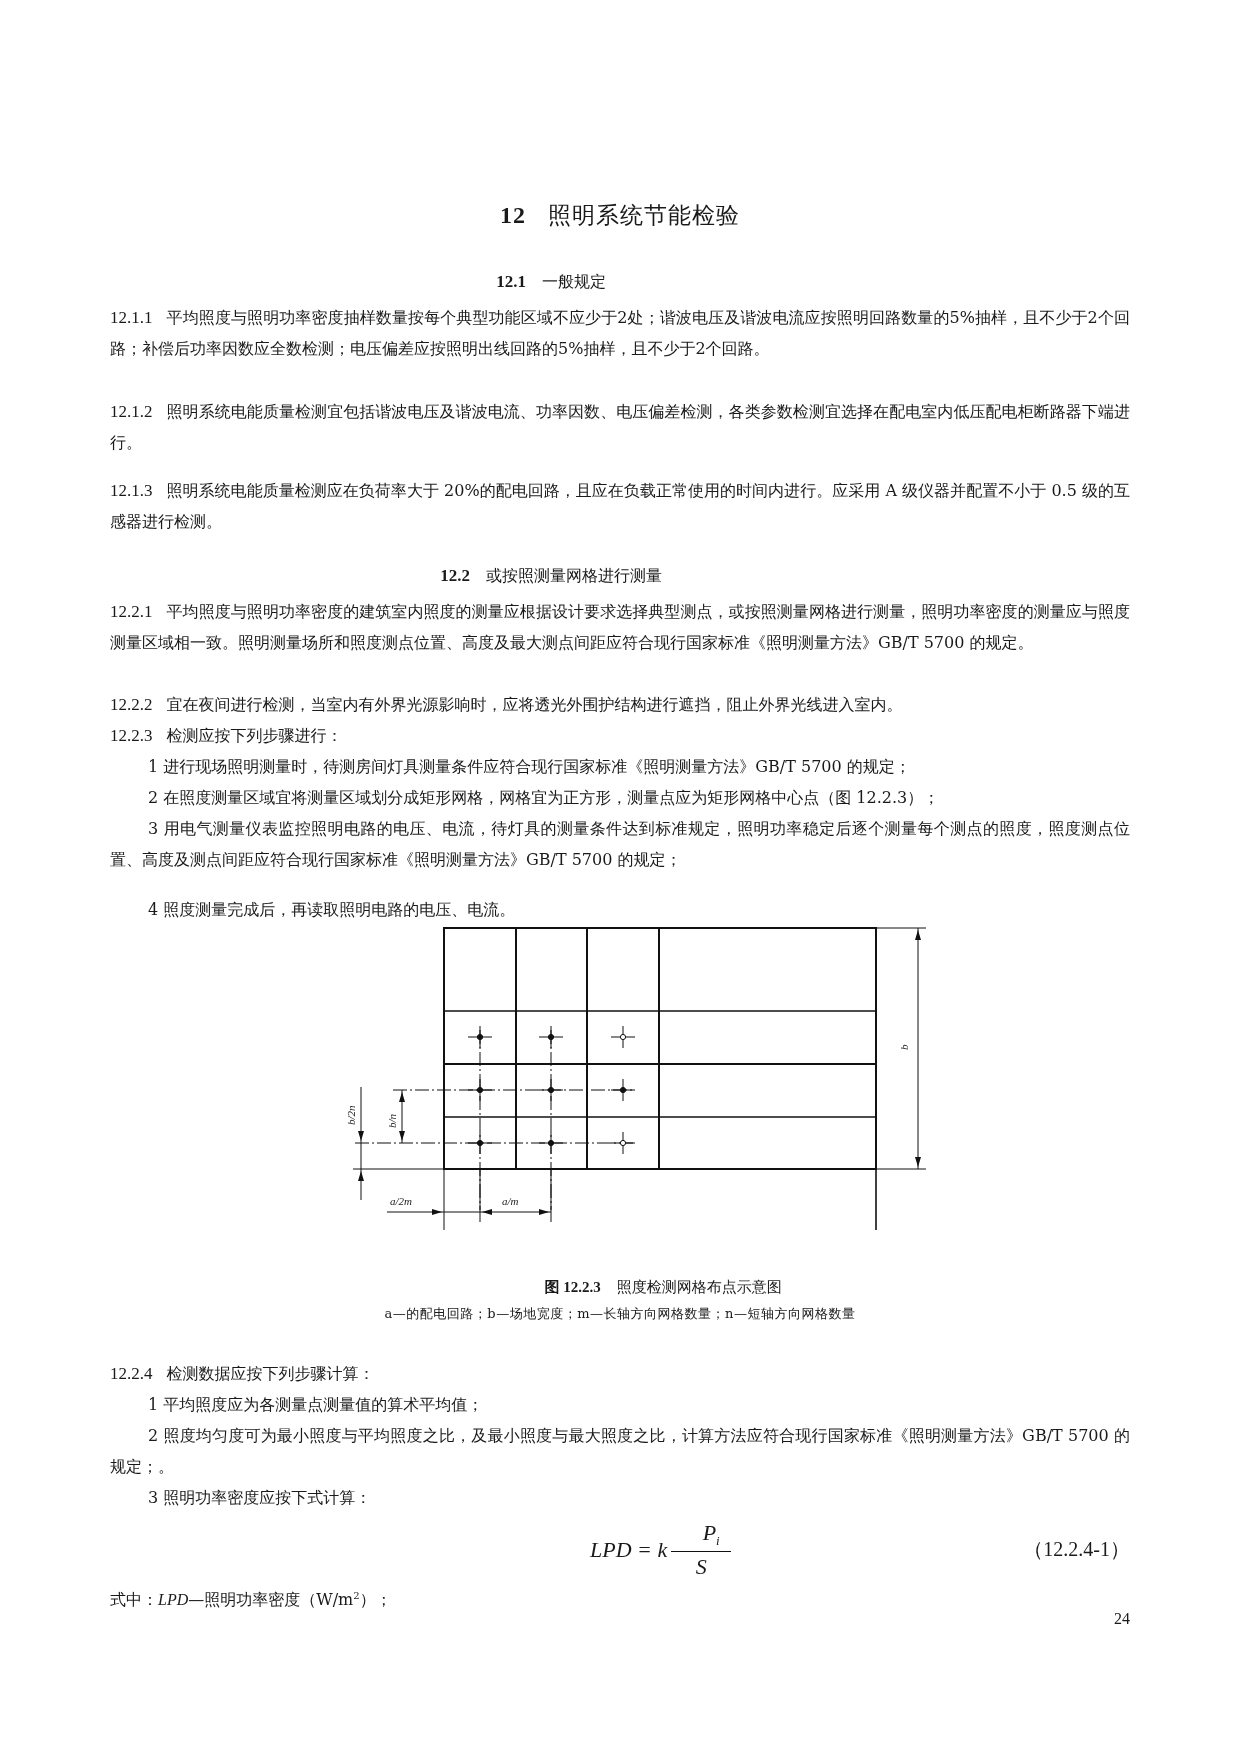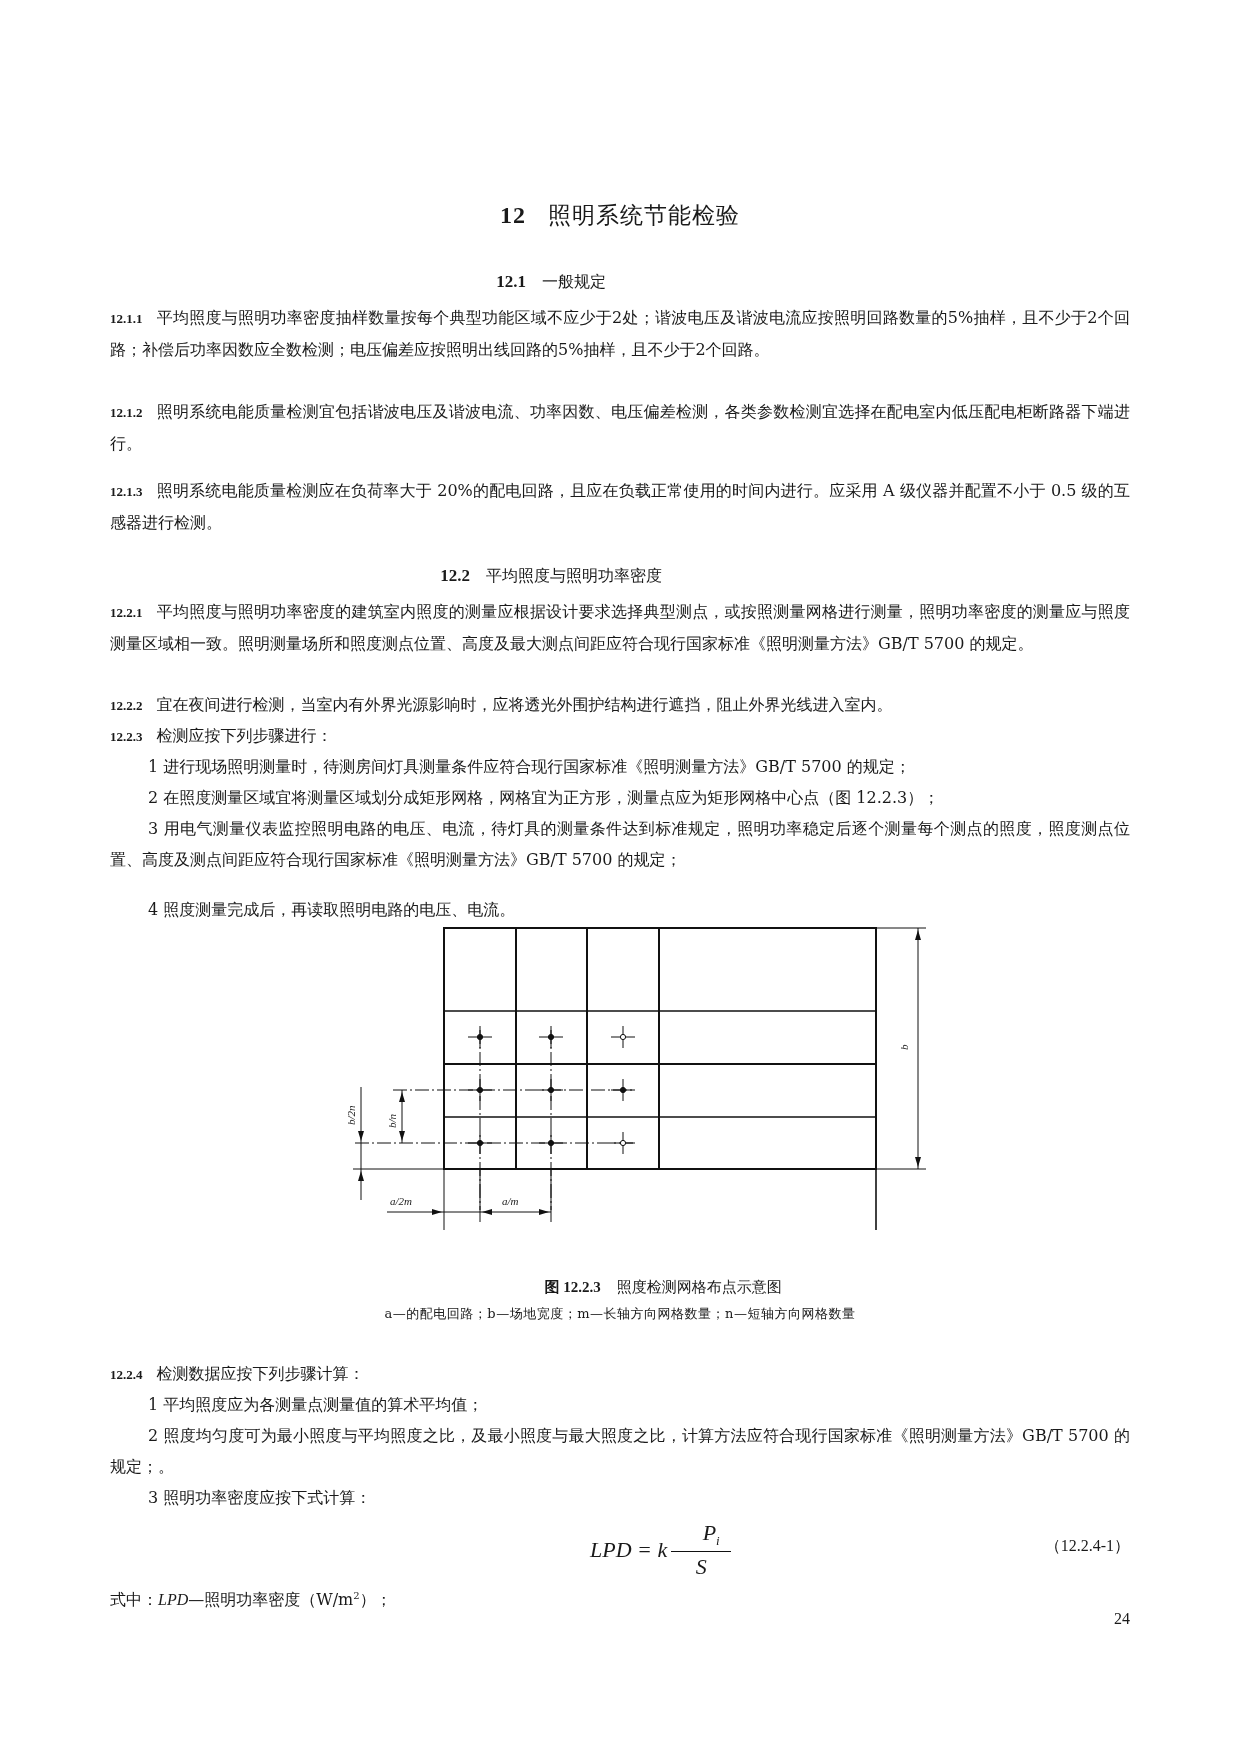--- a/index.html
+++ b/index.html
@@ -4,27 +4,27 @@
 <style>
   html, body { margin: 0; padding: 0; background: #ffffff; }
   body { width: 1240px; height: 1755px; position: relative; overflow: hidden;
          font-family: "DejaVu Serif", "Liberation Serif", serif; color: #1a1a1a; }
   .abs { position: absolute; }
   .chapter-title { top: 200px; left: 0; width: 1240px; text-align: center; font-size: 23px; letter-spacing: 1px; }
   .chapter-title .num { font-family: "Liberation Serif", serif; font-weight: bold; margin-right: 22px; font-size: 24px; margin-top: 40px; }
   .section-title { left: 0; width: 1102px; text-align: center; font-size: 16px; }
   .section-title .num { font-family: "Liberation Serif", serif; font-weight: bold; margin-right: 16px; font-size: 17px; }
   .para { left: 110px; width: 1020px; font-size: 16px; line-height: 31px; text-align: justify; }
-  .clause { font-family: "Liberation Serif", serif; font-weight: bold; font-size: 13px; margin-right: 14px; }
+  .clause { font-family: "Liberation Serif", serif; font-weight: normal; font-size: 17px; margin-right: 14px; }
   .item { padding-left: 38px; }
   .fig-caption { left: 0; width: 1240px; text-align: center; font-size: 15px; padding-left: 43px; }
   .fig-caption .num { font-family: "Liberation Serif", serif; font-weight: bold; margin-right: 16px; }
   .fig-note { left: 0; width: 1240px; text-align: center; font-size: 13px; letter-spacing: 0.5px; }
   .formula { top: 1520px; left: 590px; font-family: "Liberation Serif", serif; font-style: italic; font-size: 22px; }
-  .formula-num { top: 1536px; right: 110px; font-size: 16px; font-family: "Liberation Serif", serif; }
+  .formula-num { top: 1536px; right: 110px; font-size: 20px; font-family: "Liberation Serif", serif; }
   .page-num { top: 1610px; right: 110px; font-size: 16px; font-family: "Liberation Serif", serif; }
   svg text { font-family: "Liberation Serif", serif; font-style: italic; font-size: 11px; fill: #222; }
 </style>
 </head>
 <body>
 
 <div class="abs chapter-title">
   <span class="num">12</span><span>照明系统节能检验</span>
 </div>
 
@@ -35,21 +35,21 @@
   <span class="clause">12.1.1</span><span>平均照度与照明功率密度抽样数量按每个典型功能区域不应少于2处；谐波电压及谐波电流应按照明回路数量的5%抽样，且不少于2个回路；补偿后功率因数应全数检测；电压偏差应按照明出线回路的5%抽样，且不少于2个回路。</span>
 </div>
 <div class="abs para" style="top:396px;">
   <span class="clause">12.1.2</span><span>照明系统电能质量检测宜包括谐波电压及谐波电流、功率因数、电压偏差检测，各类参数检测宜选择在配电室内低压配电柜断路器下端进行。</span>
 </div>
 <div class="abs para" style="top:475px;">
   <span class="clause">12.1.3</span><span>照明系统电能质量检测应在负荷率大于 20%的配电回路，且应在负载正常使用的时间内进行。应采用 A 级仪器并配置不小于 0.5 级的互感器进行检测。</span>
 </div>
 
 <div class="abs section-title" style="top:566px;">
-  <span class="num">12.2</span><span>平均照度与照明功率密度</span>
+  <span class="num">12.2</span><span>或按照测量网格进行测量</span>
 </div>
 <div class="abs para" style="top:596px;">
   <span class="clause">12.2.1</span><span>平均照度与照明功率密度的建筑室内照度的测量应根据设计要求选择典型测点，或按照测量网格进行测量，照明功率密度的测量应与照度测量区域相一致。照明测量场所和照度测点位置、高度及最大测点间距应符合现行国家标准《照明测量方法》GB/T 5700 的规定。</span>
 </div>
 <div class="abs para" style="top:689px;">
   <span class="clause">12.2.2</span><span>宜在夜间进行检测，当室内有外界光源影响时，应将透光外围护结构进行遮挡，阻止外界光线进入室内。</span>
 </div>
 <div class="abs para" style="top:720px;">
   <span class="clause">12.2.3</span><span>检测应按下列步骤进行：</span>
 </div>

